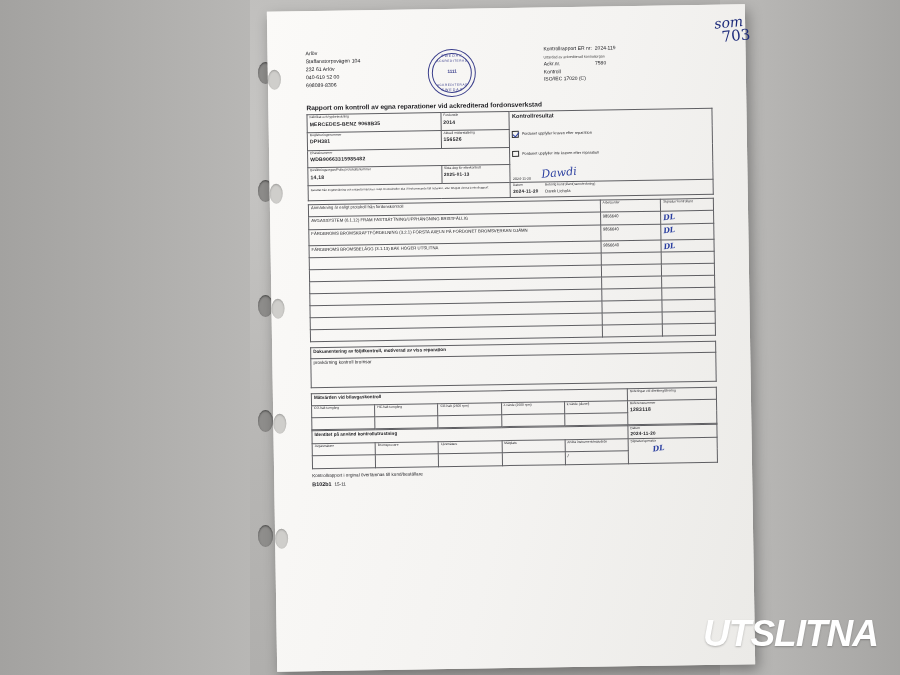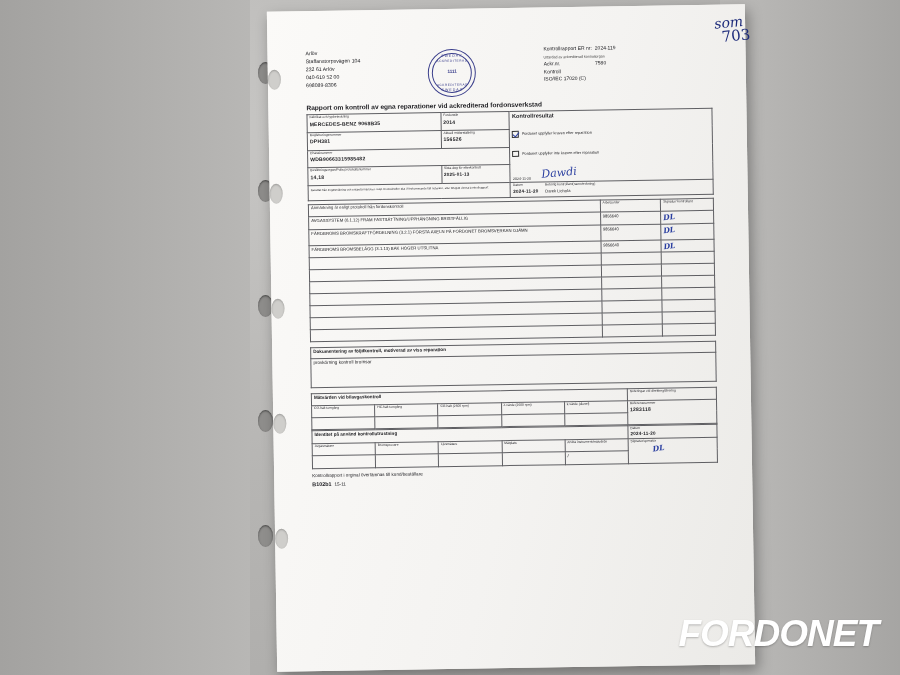--- a/index.html
+++ b/index.html
@@ -473,13 +473,13 @@
       <span>B102b1</span><span class="n">15-11</span>
     </div>
   </div>
 </div>
 
 <div class="pen-note">
   <div class="l1">som</div>
   <div class="l2">703</div>
 </div>
 
-<div class="klaravik">FORDONET</div>
+<div class="klaravik">UTSLITNA</div>
 
 </body></html>

